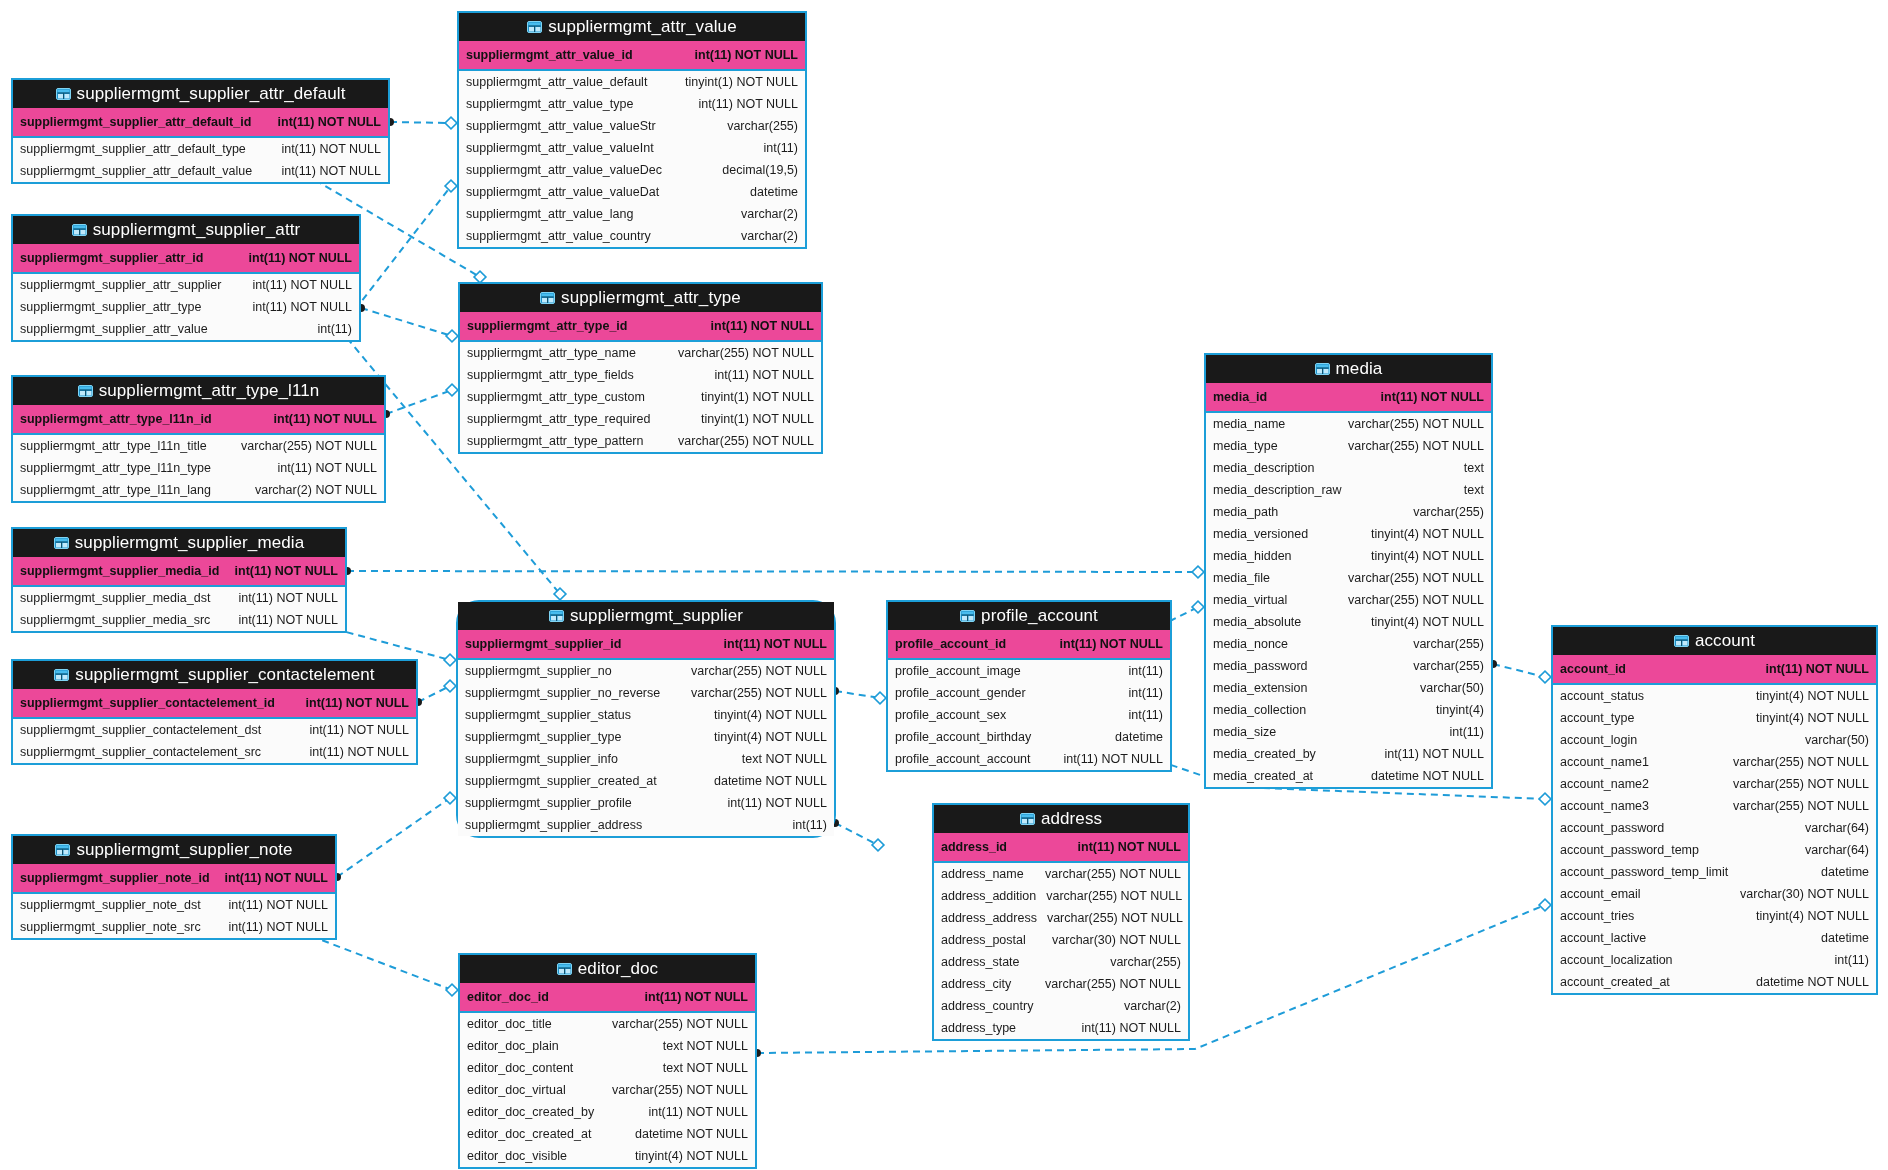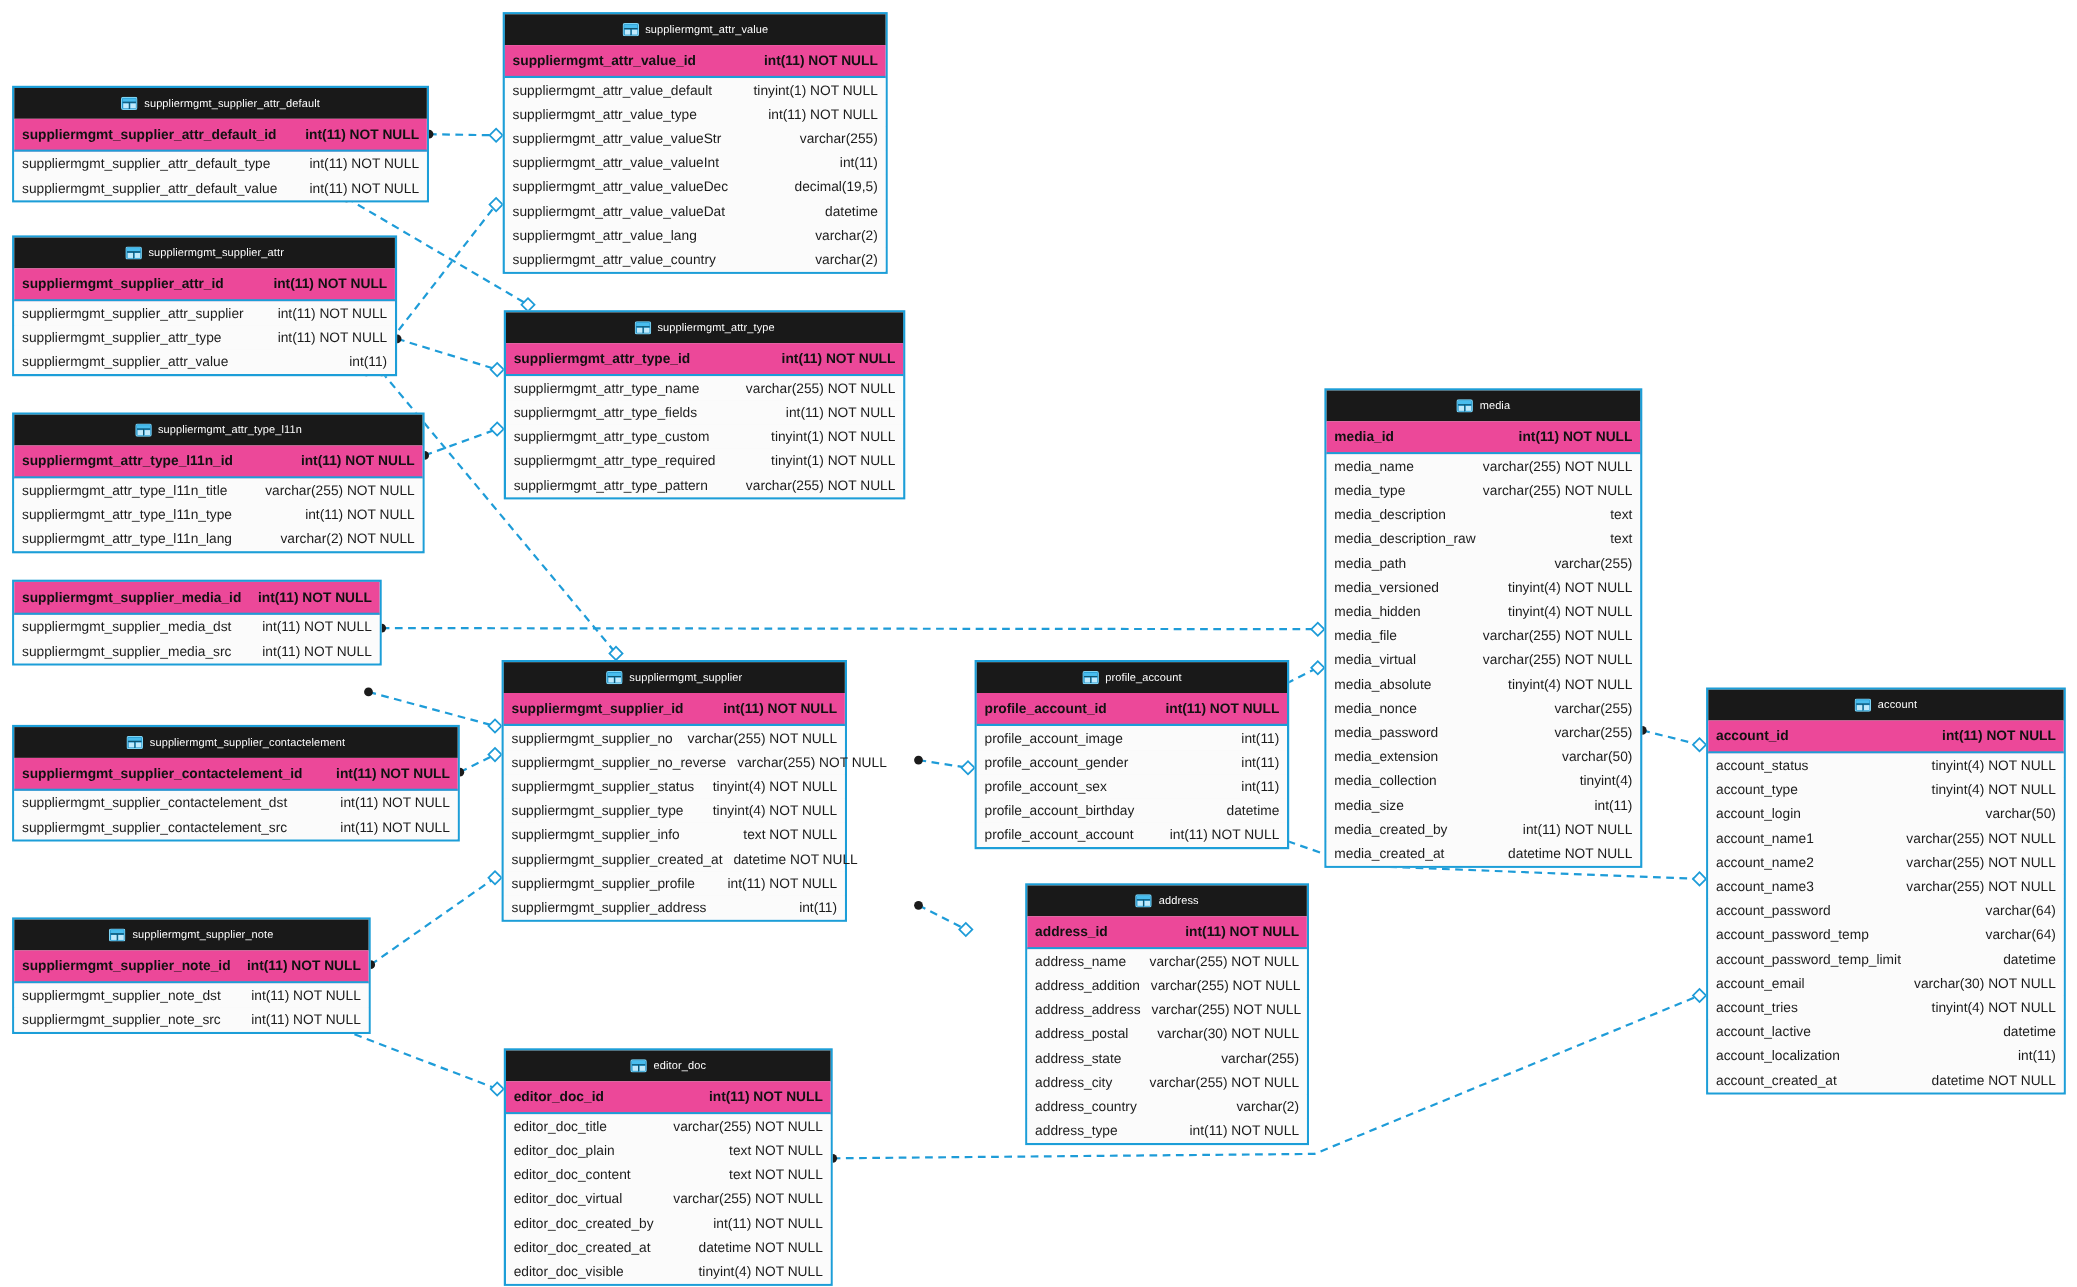--- a/index.html
+++ b/index.html
@@ -19,21 +19,21 @@
     box-sizing:border-box;
   }
   .er-header{
     background:#191919;
     color:#ffffff;
     height:28px;
     display:flex;
     align-items:center;
     justify-content:center;
     gap:6px;
-    font-size:10px;
+    font-size:17px;
     letter-spacing:.1px;
     cursor:move;
   }
   .er-header .t-icon{display:inline-flex;line-height:0;}
   .pk-row{
     background:#ec4899;
     height:30px;
     display:flex;
     align-items:center;
     justify-content:space-between;
@@ -233,20 +233,33 @@
       <div class="col-row">
         <span class="col-name">suppliermgmt_attr_type_l11n_type</span>
         <span class="col-type">int(11) NOT NULL</span>
       </div>
       <div class="col-row">
         <span class="col-name">suppliermgmt_attr_type_l11n_lang</span>
         <span class="col-type">varchar(2) NOT NULL</span>
       </div>
     </div>
     <div class="er-table" style="left: 11px; top: 527px; width: 336px;">
+      <div class="er-header">
+        <span class="t-icon">
+          <svg width="15" height="12" viewBox="0 0 15 12">
+            <rect x="0.5" y="0.5" width="14" height="11" rx="1.5" fill="#1a8fc9" stroke="#7fd4f4" stroke-width="1"></rect>
+            <rect x="1.5" y="1.5" width="12" height="3" fill="#49bdee"></rect>
+            <line x1="1.5" y1="5" x2="13.5" y2="5" stroke="#10536f" stroke-width="1"></line>
+            <line x1="7.5" y1="5" x2="7.5" y2="11" stroke="#10536f" stroke-width="1"></line>
+            <rect x="2" y="6" width="5" height="4.5" fill="#bfe9fb"></rect>
+            <rect x="8.5" y="6" width="5" height="4.5" fill="#bfe9fb"></rect>
+          </svg>
+        </span>
+        <span>suppliermgmt_supplier_media</span>
+      </div>
       <div class="pk-row">
         <span class="col-name">suppliermgmt_supplier_media_id</span>
         <span class="col-type">int(11) NOT NULL</span>
       </div>
       <div class="col-row">
         <span class="col-name">suppliermgmt_supplier_media_dst</span>
         <span class="col-type">int(11) NOT NULL</span>
       </div>
       <div class="col-row">
         <span class="col-name">suppliermgmt_supplier_media_src</span>
@@ -390,21 +403,21 @@
       </div>
       <div class="col-row">
         <span class="col-name">suppliermgmt_attr_type_required</span>
         <span class="col-type">tinyint(1) NOT NULL</span>
       </div>
       <div class="col-row">
         <span class="col-name">suppliermgmt_attr_type_pattern</span>
         <span class="col-type">varchar(255) NOT NULL</span>
       </div>
     </div>
-    <div class="er-table" style="left: 456px; top: 600px; width: 314px;">
+    <div class="er-table" style="left: 456px; top: 600px; width: 380px; border-radius: 23px;">
       <div class="er-header">
         <span class="t-icon">
           <svg width="15" height="12" viewBox="0 0 15 12">
             <rect x="0.5" y="0.5" width="14" height="11" rx="1.5" fill="#1a8fc9" stroke="#7fd4f4" stroke-width="1"></rect>
             <rect x="1.5" y="1.5" width="12" height="3" fill="#49bdee"></rect>
             <line x1="1.5" y1="5" x2="13.5" y2="5" stroke="#10536f" stroke-width="1"></line>
             <line x1="7.5" y1="5" x2="7.5" y2="11" stroke="#10536f" stroke-width="1"></line>
             <rect x="2" y="6" width="5" height="4.5" fill="#bfe9fb"></rect>
             <rect x="8.5" y="6" width="5" height="4.5" fill="#bfe9fb"></rect>
           </svg>

